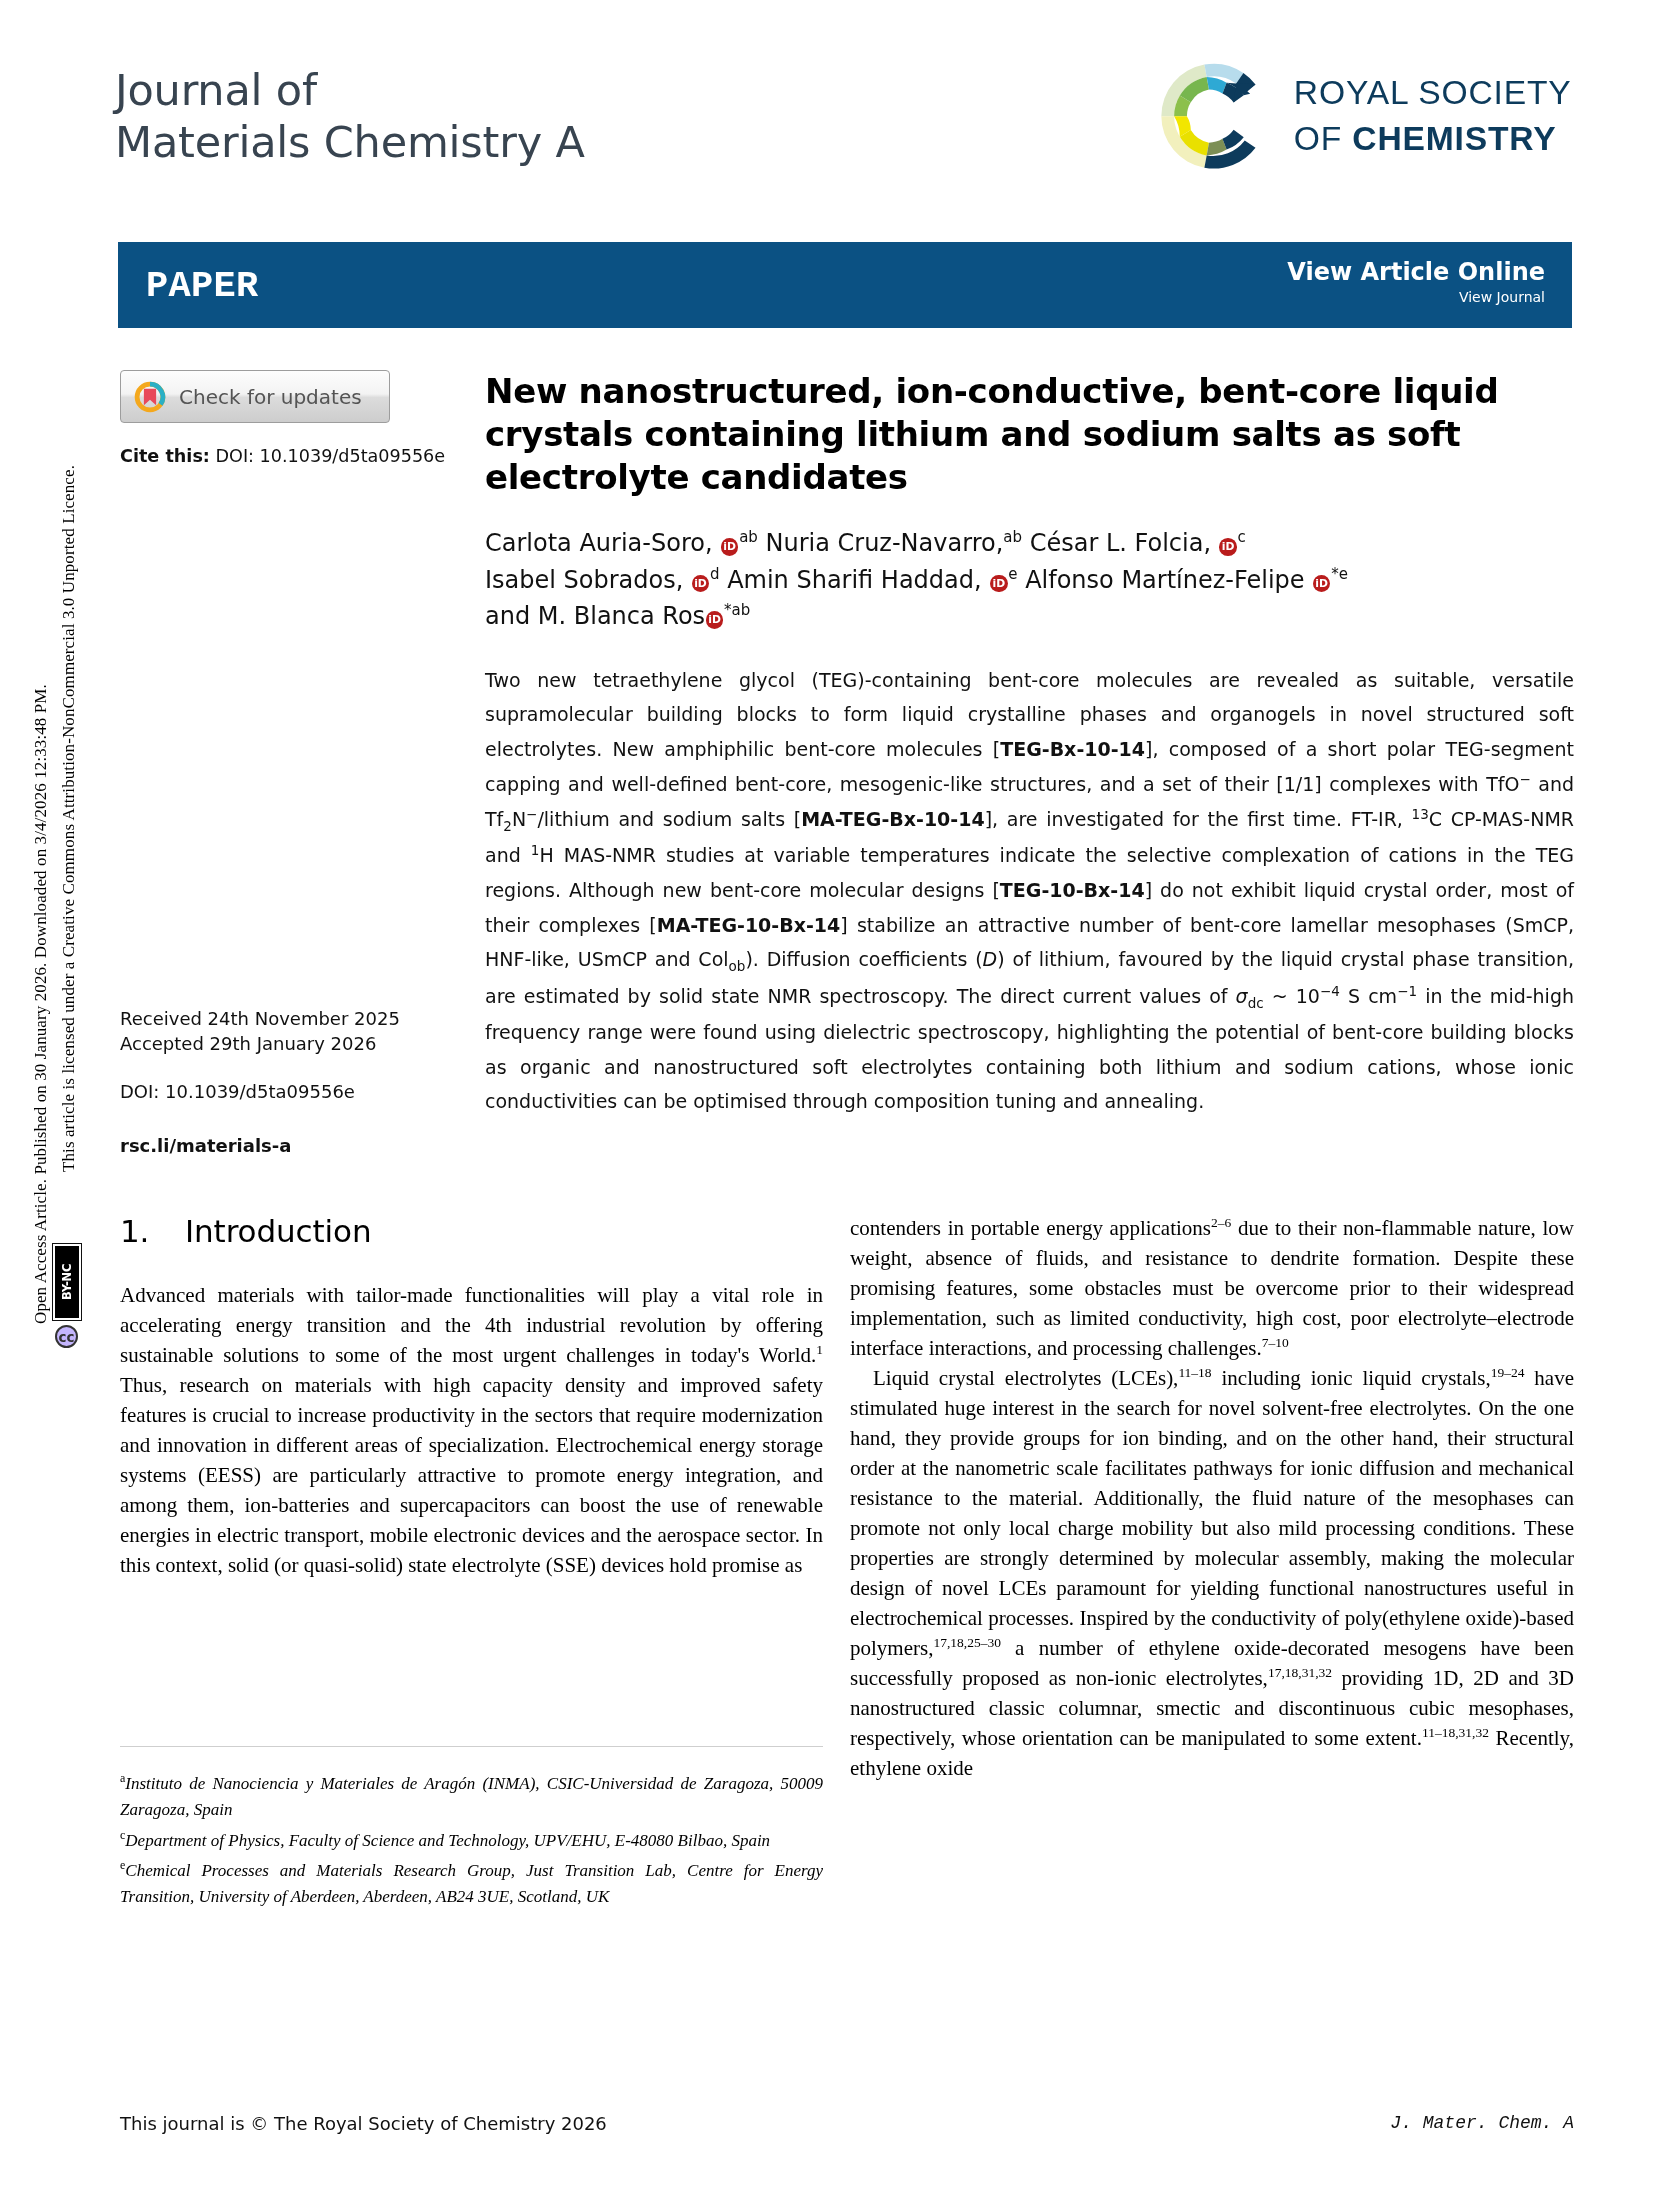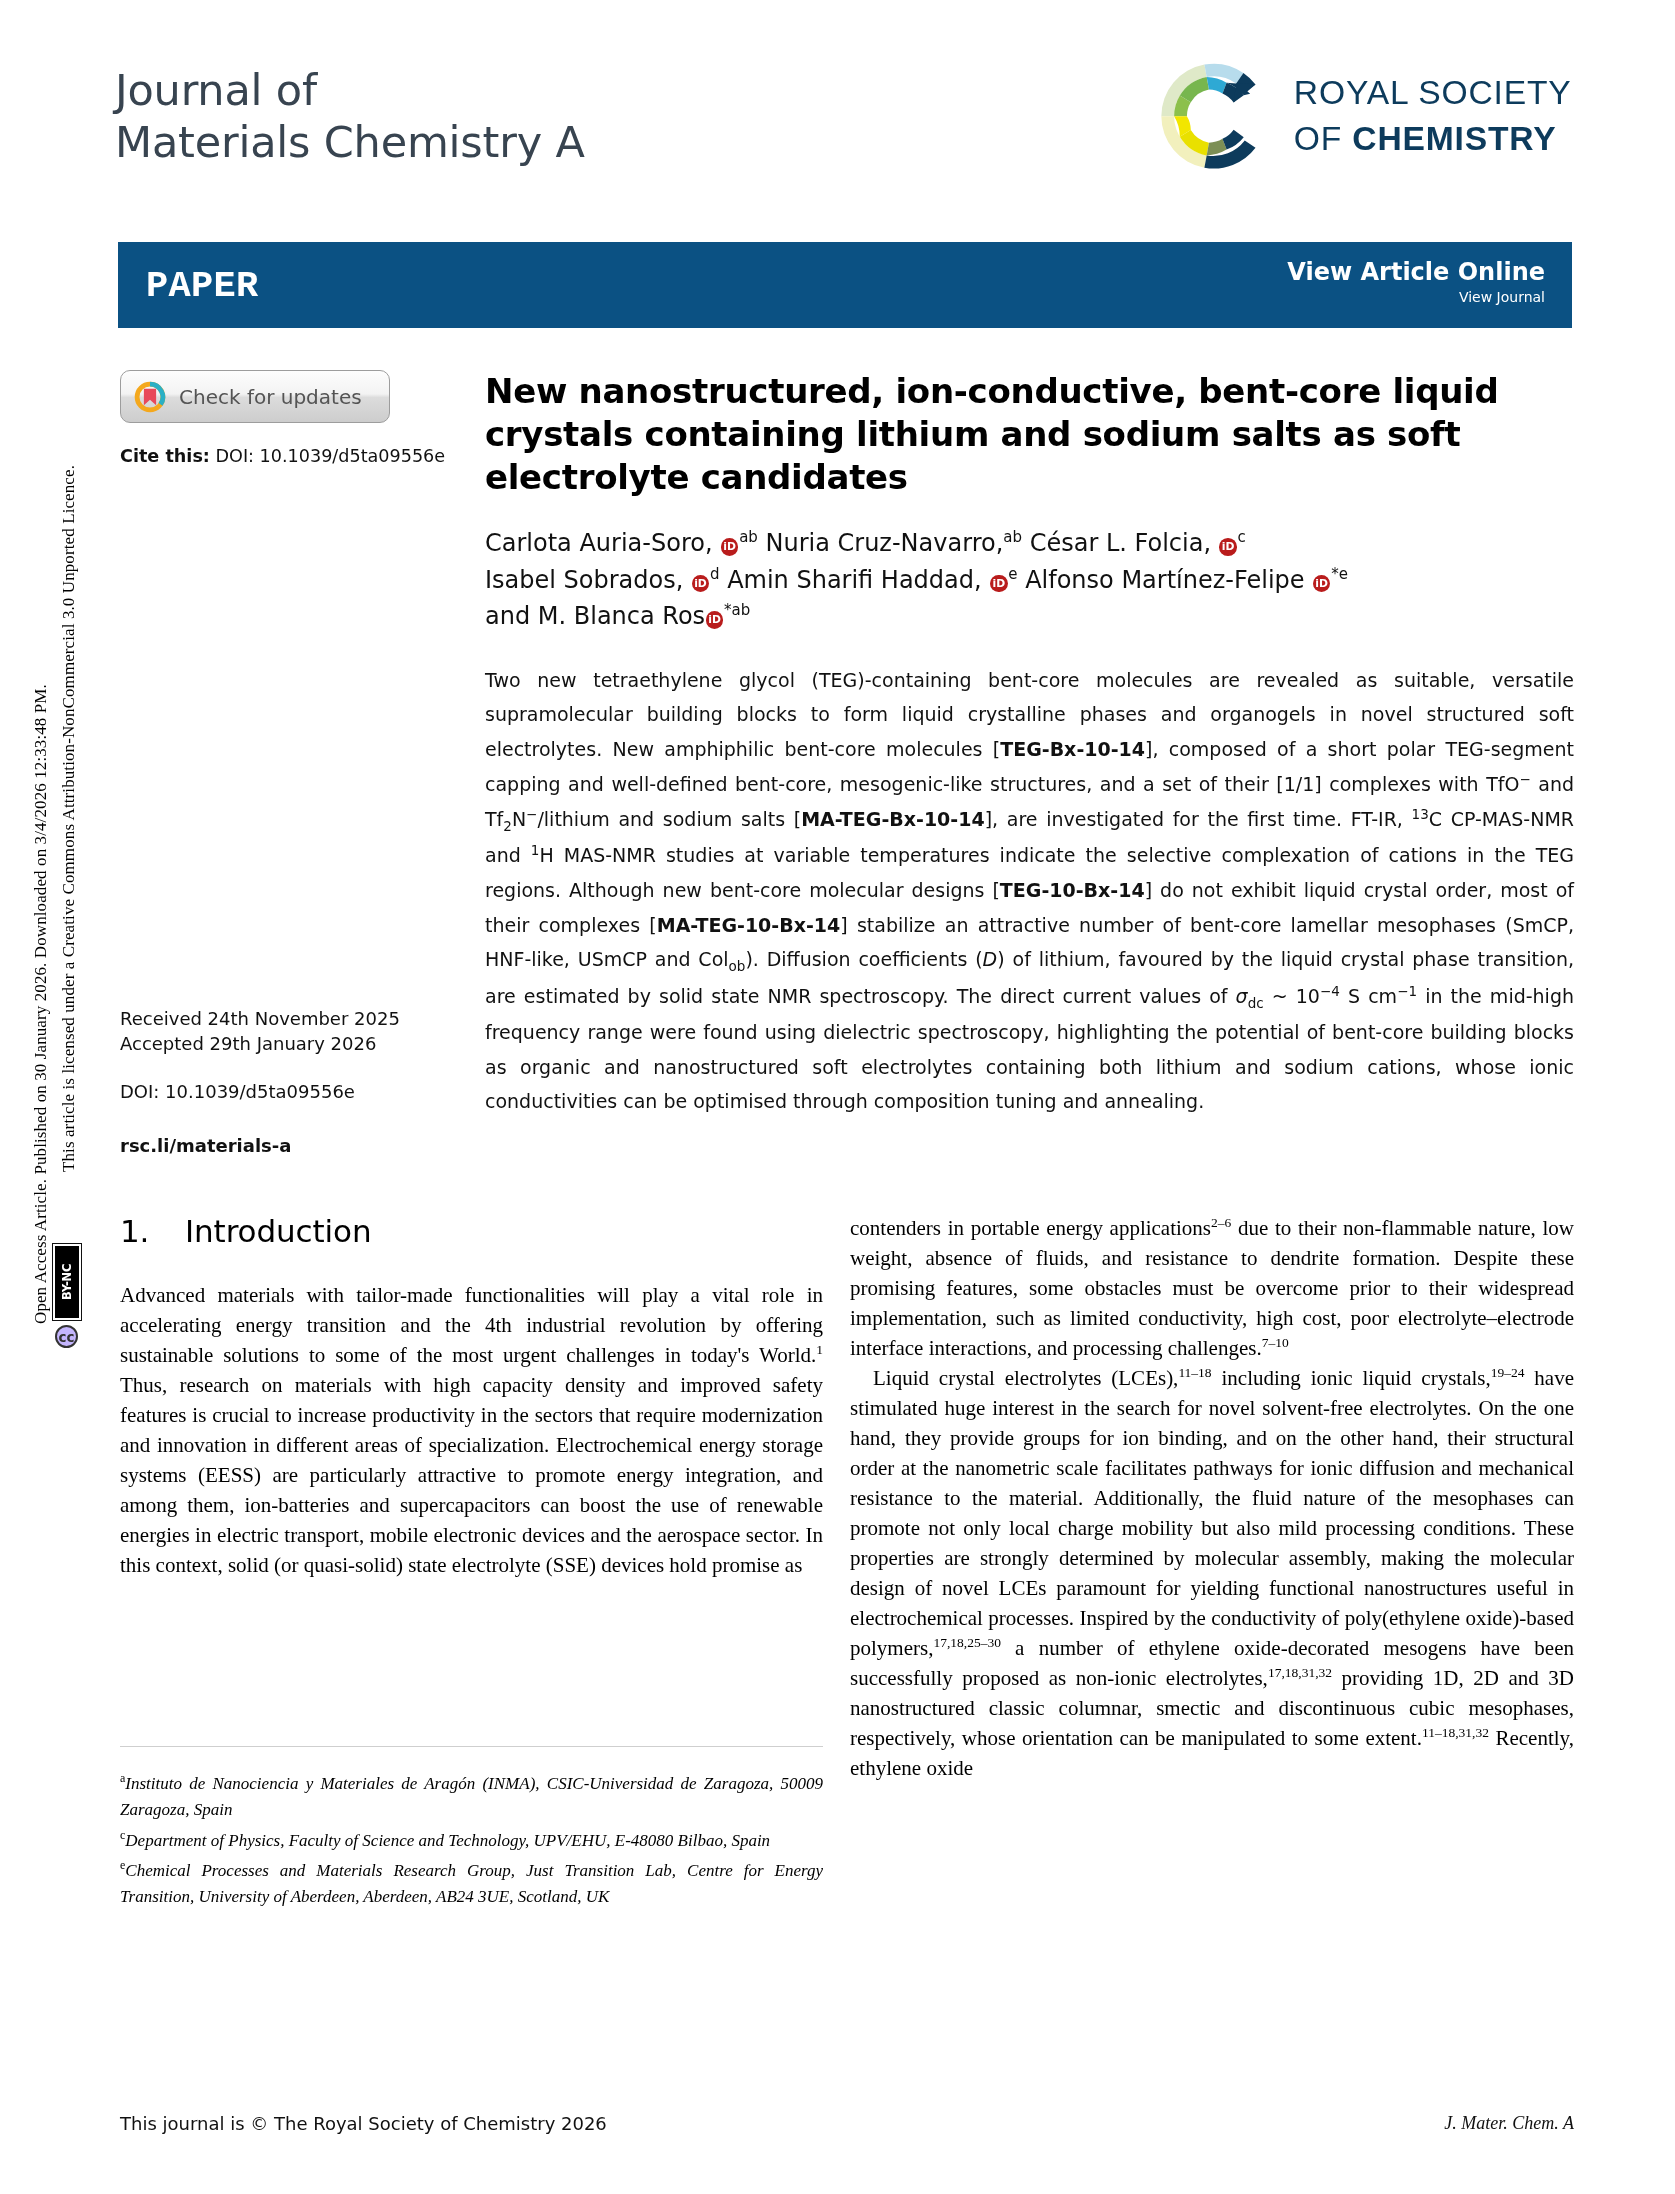--- a/index.html
+++ b/index.html
@@ -77,21 +77,21 @@
   #view-journal {
     position:absolute; right:27px; top:47px;
     color:#fff; font-size:14px;
     font-family:"DejaVu Sans", sans-serif;
   }
 
   
   #meta-col { position:absolute; left:120px; top:370px; width:351px; }
   #crossmark {
     width:270px; height:53px;
-    border:1.4px solid #9d9d9d; border-radius:10px;
+    border:1.4px solid #9d9d9d; border-radius:4px;
     background:linear-gradient(to bottom,#fdfdfd 0%,#f3f3f3 45%,#dcdcdc 52%,#cdcdcd 100%);
     display:flex; align-items:center; padding-left:12px; gap:12px;
   }
   #crossmark .cm-icon { width:34px; height:34px; position:relative; }
   #crossmark .cm-label {
     font-family:"DejaVu Sans", sans-serif; font-size:20px; color:#545454;
   }
   #cite-this {
     margin-top:23px; font-family:"DejaVu Sans", sans-serif;
     font-size:17.6px; color:#111;
@@ -168,21 +168,21 @@
   #affils div { margin-bottom:2px; }
   #affils sup { font-style:normal; font-size:12px; }
 
   
   #footer { position:absolute; left:120px; top:2113px; width:1454px; }
   #footer .f-left {
     float:left; font-family:"DejaVu Sans", sans-serif;
     font-size:18px; color:#111;
   }
   #footer .f-right {
-    float:right; font-family:Liberation Serif, serif;
+    float:right; font-family:Liberation Mono, monospace;
     font-size:18px; color:#111; font-style:italic;
   }
 </style>
 </head>
 <body>
 
 <div id="side-rail">
   <div class="vtext" id="vline1">Open Access Article. Published on 30 January 2026. Downloaded on 3/4/2026 12:33:48 PM.</div>
   <div class="vtext" id="vline2">This article is licensed under a Creative Commons Attribution-NonCommercial 3.0 Unported Licence.</div>
   <div id="cc-badge">

